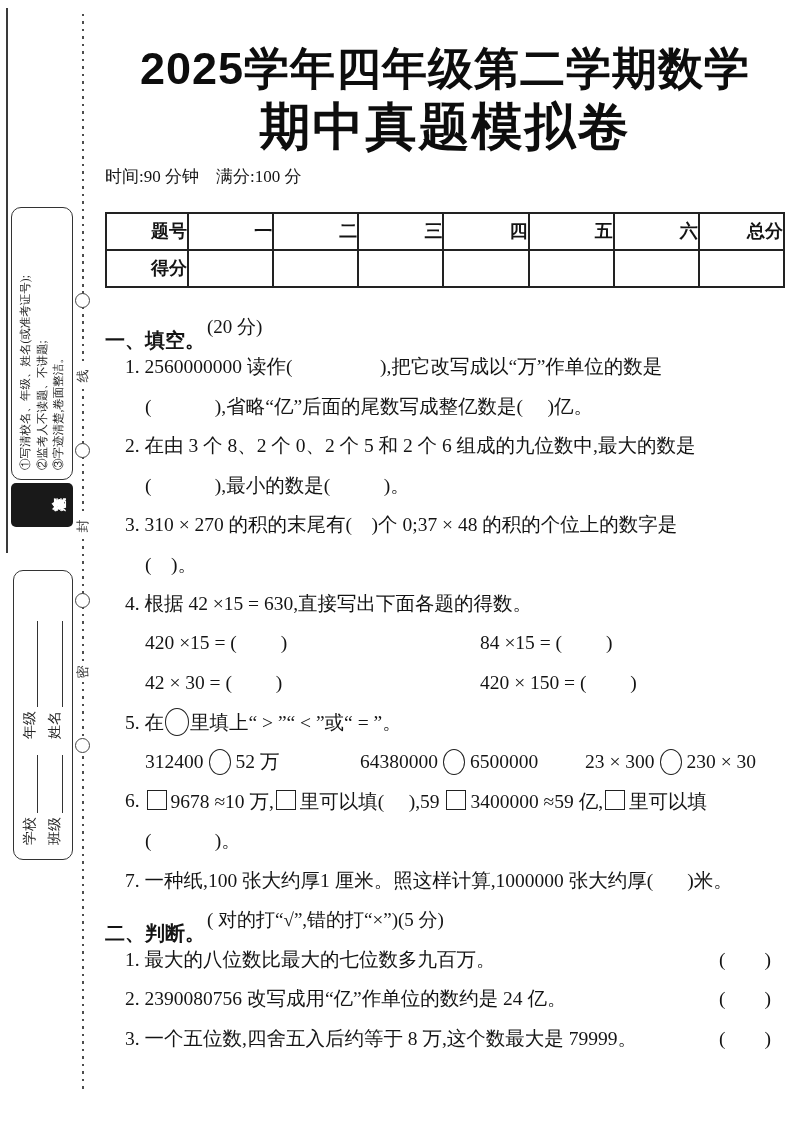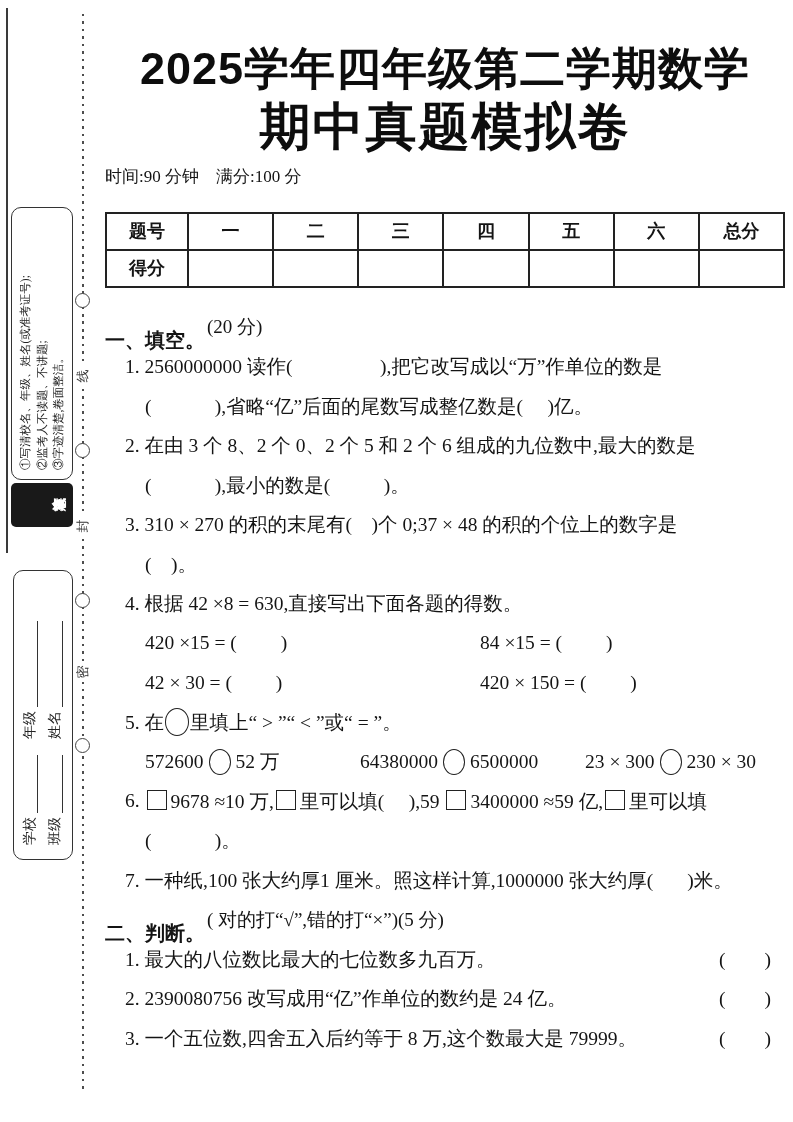--- a/index.html
+++ b/index.html
@@ -36,21 +36,21 @@
 
   
   .main { position:absolute; left:105px; top:4px; width:680px; }
   .title1 { margin-top:38px; text-align:center; font-family:"Liberation Sans","DejaVu Sans",sans-serif;
             font-weight:700; font-size:45px; line-height:1.2; letter-spacing:1px; color:#0d0d0d; }
   .title2 { margin-top:2px; text-align:center; font-family:"Liberation Sans","DejaVu Sans",sans-serif;
             font-weight:700; font-size:51px; line-height:1.15; letter-spacing:2px; color:#0d0d0d; }
   .meta { margin-top:8px; text-align:left; font-size:17px; padding-right:2px; }
 
   table.score { width:100%; border-collapse:collapse; margin-top:24px; table-layout:fixed; }
-  table.score td { border:2px solid #222; height:35px; text-align:center; font-size:18px;
+  table.score td { border:2px solid #222; height:35px; text-align:right; font-size:18px;
                    font-weight:bold; padding:0; }
   table.score td.lab { width:80px; }
 
   .lines { margin-top:20px; }
   .line { height:39.5px; display:flex; align-items:center; white-space:nowrap; font-size:19.5px; }
   .ind1 { padding-left:20px; }
   .ind2 { padding-left:40px; }
   .sec-head { font-family:"Liberation Sans","DejaVu Sans",sans-serif; font-weight:700; font-size:20px;margin-top:27px; }
   .sec-note { font-size:19px; margin-left:2px; }
 
@@ -145,38 +145,38 @@
 
       <div class="line ind1">1. 2560000000 读作(&nbsp;&nbsp;&nbsp;&nbsp;&nbsp;&nbsp;&nbsp;&nbsp;&nbsp;&nbsp;&nbsp;&nbsp;&nbsp;&nbsp;&nbsp;&nbsp;&nbsp;&nbsp;),把它改写成以“万”作单位的数是</div>
       <div class="line ind2">(&nbsp;&nbsp;&nbsp;&nbsp;&nbsp;&nbsp;&nbsp;&nbsp;&nbsp;&nbsp;&nbsp;&nbsp;&nbsp;),省略“亿”后面的尾数写成整亿数是(&nbsp;&nbsp;&nbsp;&nbsp;&nbsp;)亿。</div>
 
       <div class="line ind1">2. 在由 3 个 8、2 个 0、2 个 5 和 2 个 6 组成的九位数中,最大的数是</div>
       <div class="line ind2">(&nbsp;&nbsp;&nbsp;&nbsp;&nbsp;&nbsp;&nbsp;&nbsp;&nbsp;&nbsp;&nbsp;&nbsp;&nbsp;),最小的数是(&nbsp;&nbsp;&nbsp;&nbsp;&nbsp;&nbsp;&nbsp;&nbsp;&nbsp;&nbsp;&nbsp;)。</div>
 
       <div class="line ind1">3. 310 × 270 的积的末尾有(&nbsp;&nbsp;&nbsp;&nbsp;)个 0;37 × 48 的积的个位上的数字是</div>
       <div class="line ind2">(&nbsp;&nbsp;&nbsp;&nbsp;)。</div>
 
-      <div class="line ind1">4. 根据 42 ×8 = 630,直接写出下面各题的得数。</div>
+      <div class="line ind1">4. 根据 42 ×15 = 630,直接写出下面各题的得数。</div>
       <div class="line ind2">
         <span class="q4c1">420 ×15 = (&nbsp;&nbsp;&nbsp;&nbsp;&nbsp;&nbsp;&nbsp;&nbsp;&nbsp;)</span>
         <span>84 ×15 = (&nbsp;&nbsp;&nbsp;&nbsp;&nbsp;&nbsp;&nbsp;&nbsp;&nbsp;)</span>
       </div>
       <div class="line ind2">
         <span class="q4c1">42 × 30 = (&nbsp;&nbsp;&nbsp;&nbsp;&nbsp;&nbsp;&nbsp;&nbsp;&nbsp;)</span>
         <span>420 × 150 = (&nbsp;&nbsp;&nbsp;&nbsp;&nbsp;&nbsp;&nbsp;&nbsp;&nbsp;)</span>
       </div>
 
       <div class="line ind1">
         <span>5. 在</span>
         <span class="cmp-circle" style="width:24px;height:28px;margin:0 1px;"></span>
         <span>里填上“ &gt; ”“ &lt; ”或“ = ”。</span>
       </div>
       <div class="line ind2">
         <span class="q5cell q5c1">
-          <span>572600</span>
+          <span>312400</span>
           <span class="cmp-circle"></span>
           <span>52 万</span>
         </span>
         <span class="q5cell q5c2">
           <span>64380000</span>
           <span class="cmp-circle"></span>
           <span>6500000</span>
         </span>
         <span class="q5cell">
           <span>23 × 300</span>

